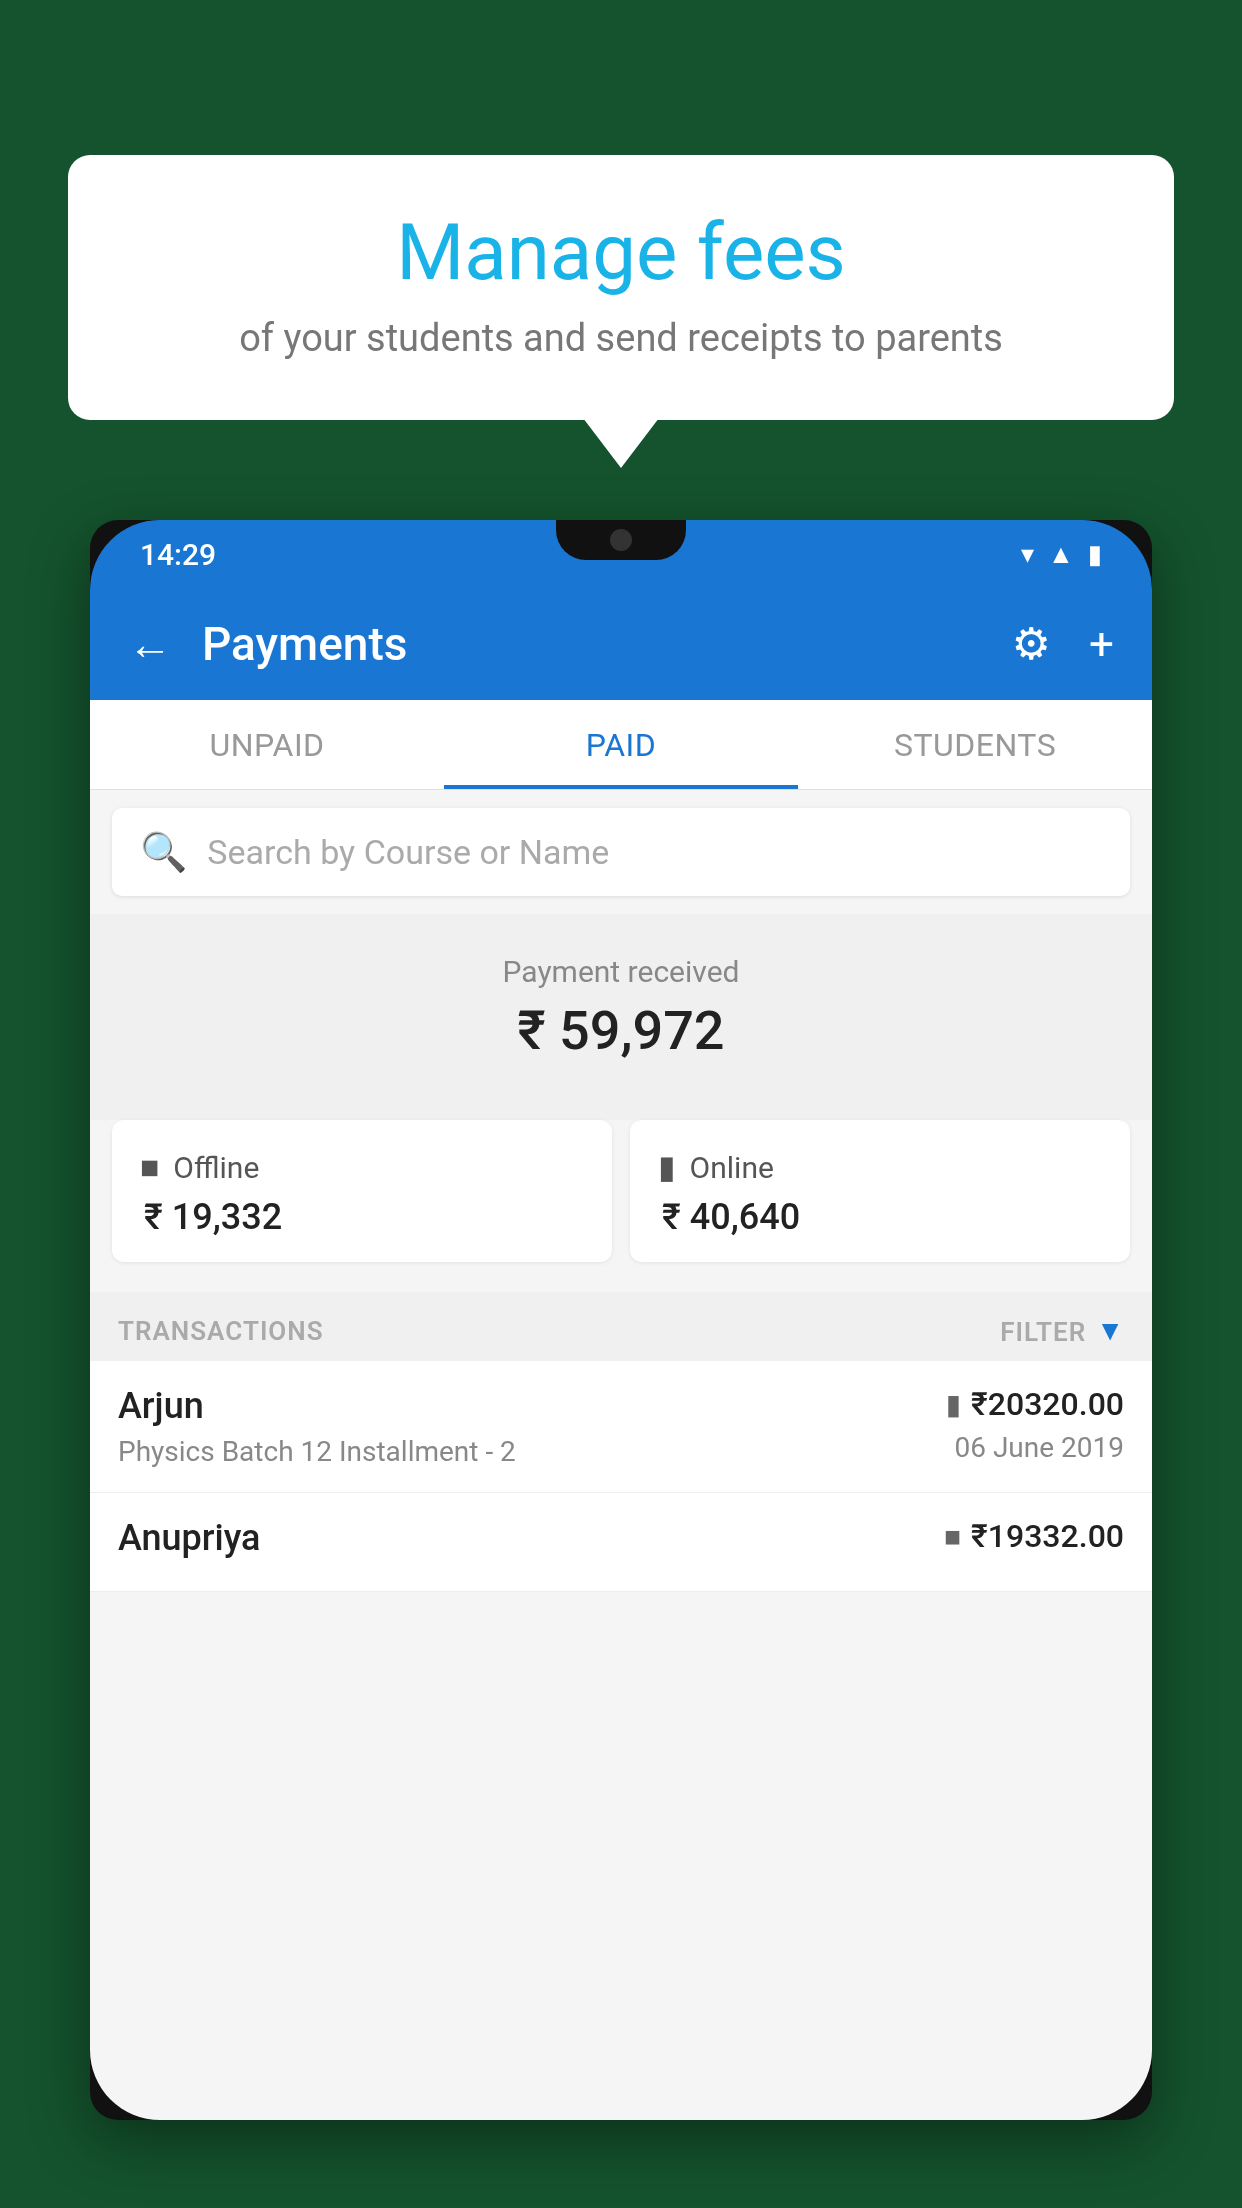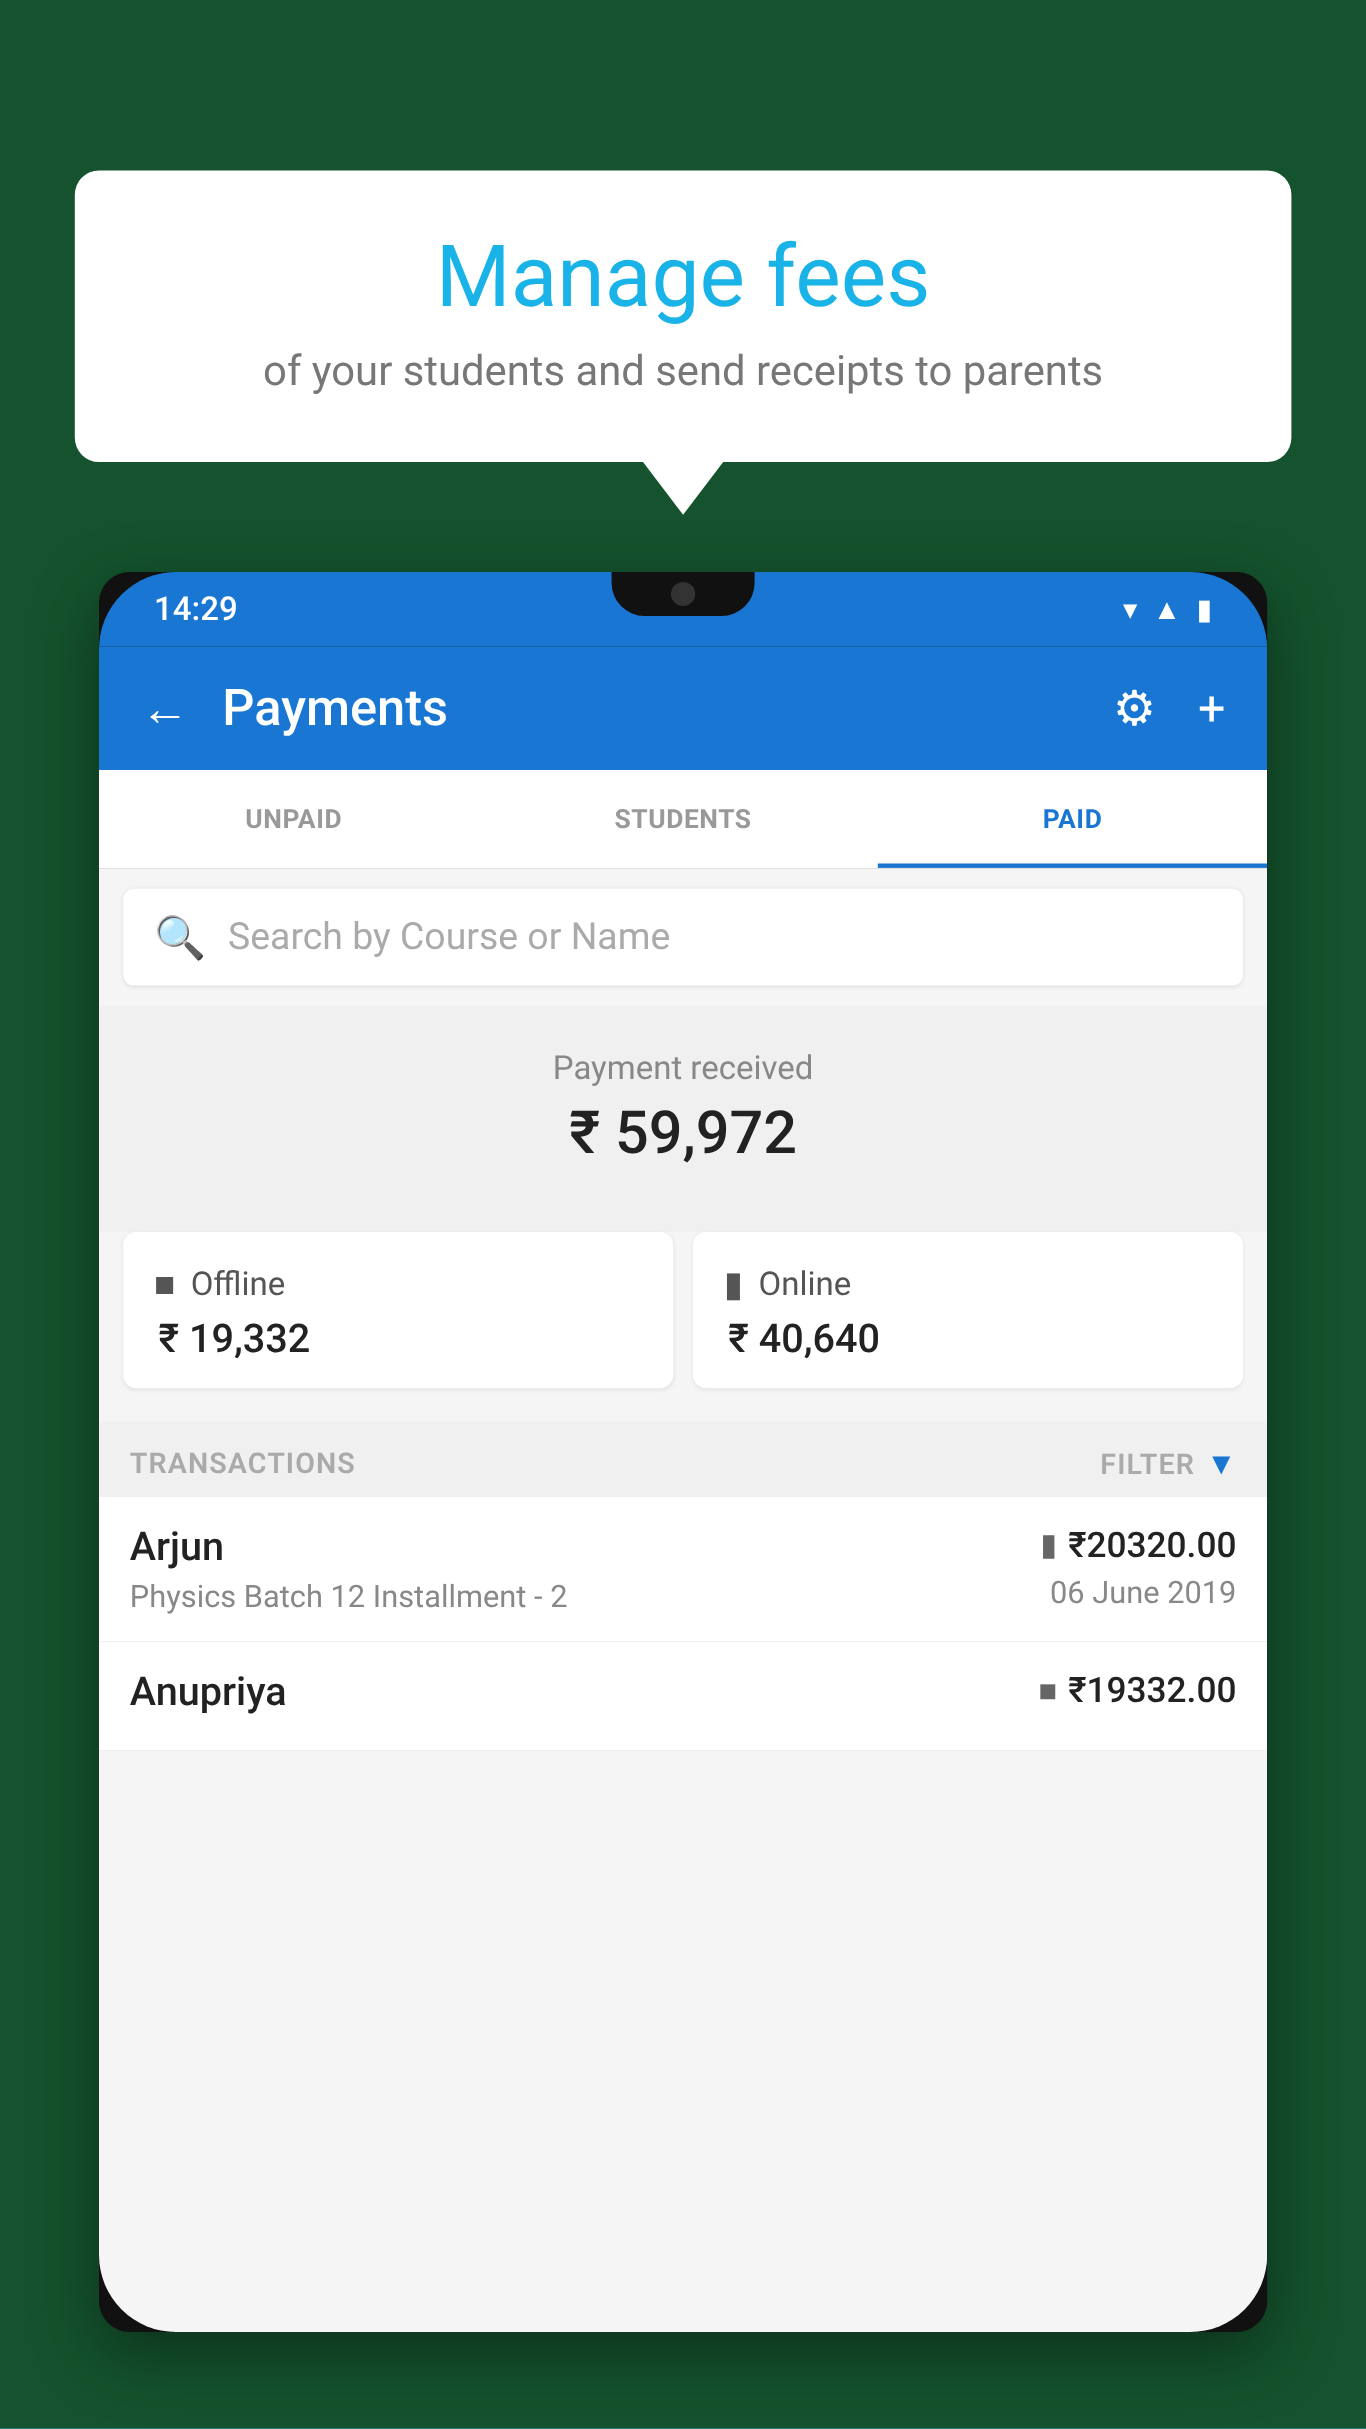--- a/index.html
+++ b/index.html
@@ -156,22 +156,22 @@
       height: 90px;
       display: flex;
       align-items: stretch;
       border-bottom: 1px solid #e0e0e0;
     }
     .tab-item {
       flex: 1;
       display: flex;
       align-items: center;
       justify-content: center;
-      font-size: 24px;
-      font-weight: 700;
+      font-size: 32px;
+      font-weight: 400;
       color: #999999;
       cursor: pointer;
       position: relative;
       letter-spacing: 0.5px;
     }
     .tab-item.active {
       color: #1976d2;
     }
     .tab-item.active::after {
       content: '';
@@ -397,25 +397,25 @@
           <div class="app-bar-actions">
             <span class="gear-icon">⚙</span>
             <span class="plus-icon">+</span>
           </div>
         </div>
 
         <div class="tabs-bar">
           <div class="tab-item">
             <span>UNPAID</span>
           </div>
+          <div class="tab-item active">
+            <span>PAID</span>
+          </div>
           <div class="tab-item">
             <span>STUDENTS</span>
-          </div>
-          <div class="tab-item active">
-            <span>PAID</span>
           </div>
         </div>
 
         <div class="screen-body">
           <div class="content-area">
 
             <div class="search-bar">
               <span class="search-icon">🔍</span>
               <span class="search-placeholder">Search by Course or Name</span>
             </div>

